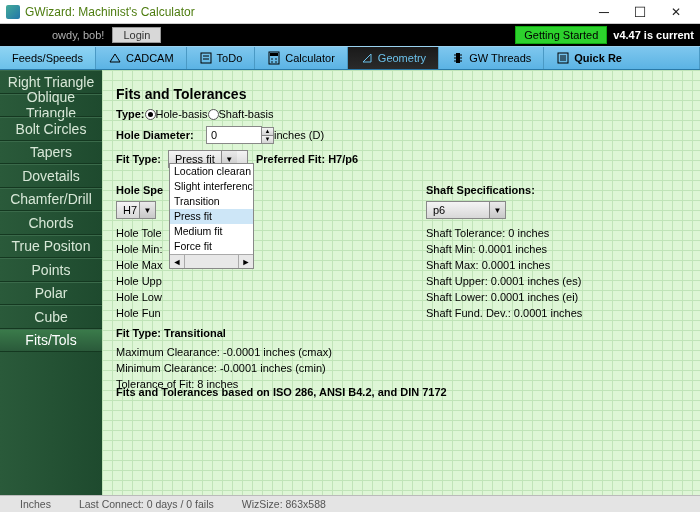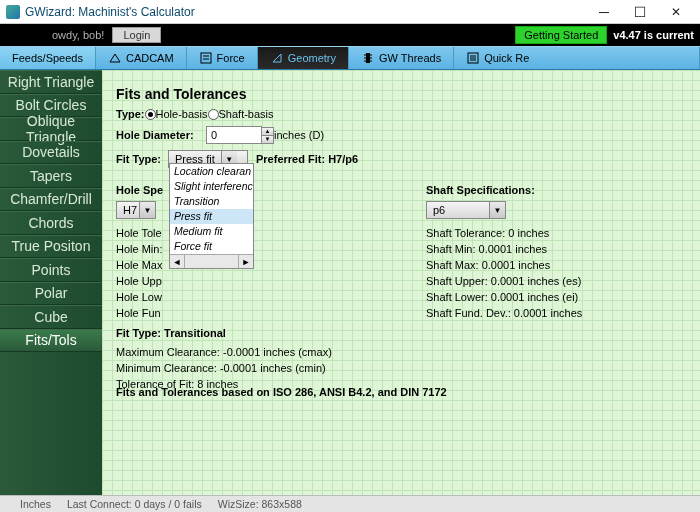--- a/index.html
+++ b/index.html
@@ -1,33 +1,33 @@
 <!DOCTYPE html>
 <html><head>
 <meta charset="utf-8">
 <style>
 * { margin: 0; padding: 0; box-sizing: border-box; font-family: Arial, sans-serif; }
 body { width: 700px; height: 512px; overflow: hidden; background: #fff; font-size: 11px; }
 .titlebar { height: 24px; background: #fff; display: flex; align-items: center; padding: 0 6px; border-bottom: 1px solid #ccc; }
 .titlebar .icon { width: 14px; height: 14px; margin-right: 5px; background: linear-gradient(135deg,#4a9,#27a); border-radius: 2px; }
-.titlebar .title { flex: 1; font-size: 12px; color: #0c4a6e; }
+.titlebar .title { flex: 1; font-size: 12px; color: #4d7c0f; }
 .winbtn { width: 36px; height: 24px; display: flex; align-items: center; justify-content: center; font-size: 14px; color: #222; }
 .winbtn.close { font-size: 12px; }
 .userbar { height: 22px; background: #000; display: flex; align-items: center; padding: 0 6px; color: #b0b0b0; }
 .userbar .greet { font-size: 11px; margin-left: 46px; }
 .loginbtn { margin-left: 8px; background: #d8d8d8; border: 1px solid #999; padding: 1px 10px; font-size: 11px; color: #333; }
 .userbar .spacer { flex: 1; }
 .gsbtn { background: #2dd22d; color: #000; padding: 2px 8px; font-size: 11px; border: 1px solid #1a1; margin-right: 6px; }
 .version { color: #fff; font-weight: bold; font-size: 11px; }
 .tabbar { height: 24px; background: linear-gradient(#7ec7ee,#5bb3e4); display: flex; border-top: 1px solid #9ad1ef; border-bottom: 1px solid #2a7aa8; }
 .tab { display: flex; align-items: center; padding: 0 12px; font-size: 11px; color: #000; border-right: 1px solid #4a99c4; gap: 4px; white-space: nowrap; }
 .tab.first { background: linear-gradient(#8ed4f3,#6bc0ea); }
 .tab.active { background: linear-gradient(#1a1a1a,#2a2a2a); color: #6bc0ea; text-align: center; }
 .tab.active .tabicon svg path, .tab.active .tabicon svg rect, .tab.active .tabicon svg line, .tab.active .tabicon svg polygon { stroke: #6bc0ea; }
-.tab.last { flex: 1; }
+.tab.last { flex: 1; font-weight: bold; }
 .tabicon { width: 14px; height: 14px; display: flex; align-items: center; justify-content: center; }
 .main { display: flex; height: calc(512px - 24px - 22px - 24px - 17px); }
 .sidebar { width: 102px; background: linear-gradient(to right,#2a5a3a,#1e4a2e); display: flex; flex-direction: column; }
 .sideitem { height: 23.5px; display: flex; align-items: center; justify-content: center; font-size: 14px; color: #d8e8d8; border-bottom: 1px solid #143820; border-top: 1px solid #3a6a4a; padding: 0 2px; text-align: center; }
 .sideitem.active { background: linear-gradient(#3a7a4a,#2a5a3a); color: #fff; }
 .sidebar .fill { flex: 1; }
 .content { flex: 1; position: relative; overflow: hidden; }
 .gridbg { position: absolute; inset: 0;
   background-color: #def6d6;
   background-image: linear-gradient(#c0e4b8 1px, transparent 1px), linear-gradient(90deg,#c0e4b8 1px, transparent 1px),
@@ -49,28 +49,28 @@
 .combo .val { padding: 0 6px; font-size: 11px; }
 .combo .arrow { width: 16px; height: 100%; border-left: 1px solid #888; display: flex; align-items: center; justify-content: center; background: linear-gradient(#eaeaea,#c8c8c8); font-size: 8px; }
 .combo.w80 { width: 80px; }
 .combo.w40 .val { width: 22px; }
 .cols { display: flex; gap: 40px; margin-top: 14px; }
 .colL { width: 270px; }
 .colR { }
 .specline { font-size: 11px; padding: 2px 0; }
 .specline.b { font-weight: bold; margin-bottom: 3px; }
 .dropdown { position: absolute; left: 67px; top: 93px; width: 85px; background: #fff; border: 1px solid #888; z-index: 5; }
-.dropdown .opt { height: 15px; padding: 1px 4px; font-size: 10.5px; white-space: nowrap; overflow: hidden; font-style: italic; }
+.dropdown .opt { height: 15px; padding: 1px 4px; font-size: 10.5px; white-space: nowrap; overflow: hidden; }
 .dropdown .opt.sel { background: #cde6f7; }
 .dropdown .scroll { display: flex; height: 14px; border-top: 1px solid #aaa; background: #e8e8e8; }
 .dropdown .sbtn { width: 15px; display: flex; align-items: center; justify-content: center; font-size: 9px; border-right: 1px solid #aaa; }
 .dropdown .sbtn:last-child { border-right: none; border-left: 1px solid #aaa; }
 .dropdown .strack { flex: 1; }
 .footnote { position: absolute; left: 14px; bottom: 10px; font-size: 11px; font-weight: bold; }
-.statusbar { height: 17px; background: #e4e4e4; border-top: 1px solid #bbb; display: flex; align-items: center; padding: 0 20px; gap: 16px; font-size: 10.5px; color: #555; }
+.statusbar { height: 17px; background: #e4e4e4; border-top: 1px solid #bbb; display: flex; align-items: center; padding: 0 20px; gap: 28px; font-size: 10.5px; color: #555; }
 </style>
 </head>
 <body>
 
 <div class="titlebar">
   <div class="icon"></div>
   <div class="title">GWizard: Machinist's Calculator</div>
   <div class="winbtn">─</div>
   <div class="winbtn">☐</div>
   <div class="winbtn close">✕</div>
@@ -97,21 +97,34 @@
     <span>CADCAM</span>
   </div>
   <div class="tab">
     <span class="tabicon">
         <svg width="14" height="14">
           <rect x="2" y="2" width="10" height="10" fill="none" stroke="#000"></rect>
           <line x1="4" y1="5" x2="10" y2="5" stroke="#000"></line>
           <line x1="4" y1="8" x2="10" y2="8" stroke="#000"></line>
         </svg>
       </span>
-    <span>Force</span>
+    <span>ToDo</span>
+  </div>
+  <div class="tab">
+    <span class="tabicon">
+        <svg width="14" height="14">
+          <rect x="2" y="1" width="10" height="12" fill="none" stroke="#000"></rect>
+          <rect x="3" y="2" width="8" height="3" fill="#000"></rect>
+          <circle cx="5" cy="8" r="0.8" fill="#000"></circle>
+          <circle cx="9" cy="8" r="0.8" fill="#000"></circle>
+          <circle cx="5" cy="11" r="0.8" fill="#000"></circle>
+          <circle cx="9" cy="11" r="0.8" fill="#000"></circle>
+        </svg>
+      </span>
+    <span>Calculator</span>
   </div>
   <div class="tab active">
     <span class="tabicon">
         <svg width="14" height="14">
           <polygon points="3,11 11,11 11,3" fill="none" stroke="#6bc0ea"></polygon>
         </svg>
       </span>
     <span>Geometry</span>
   </div>
   <div class="tab">
@@ -132,24 +145,24 @@
           <line x1="4" y1="9" x2="10" y2="9" stroke="#000"></line>
         </svg>
       </span>
     <span>Quick Re</span>
   </div>
 </div>
 
 <div class="main">
   <div class="sidebar">
     <div class="sideitem">Right Triangle</div>
+    <div class="sideitem">Oblique Triangle</div>
     <div class="sideitem">Bolt Circles</div>
-    <div class="sideitem">Oblique Triangle</div>
+    <div class="sideitem">Tapers</div>
     <div class="sideitem">Dovetails</div>
-    <div class="sideitem">Tapers</div>
     <div class="sideitem">Chamfer/Drill</div>
     <div class="sideitem">Chords</div>
     <div class="sideitem">True Positon</div>
     <div class="sideitem">Points</div>
     <div class="sideitem">Polar</div>
     <div class="sideitem">Cube</div>
     <div class="sideitem active">Fits/Tols</div>
     <div class="fill"></div>
   </div>
 

